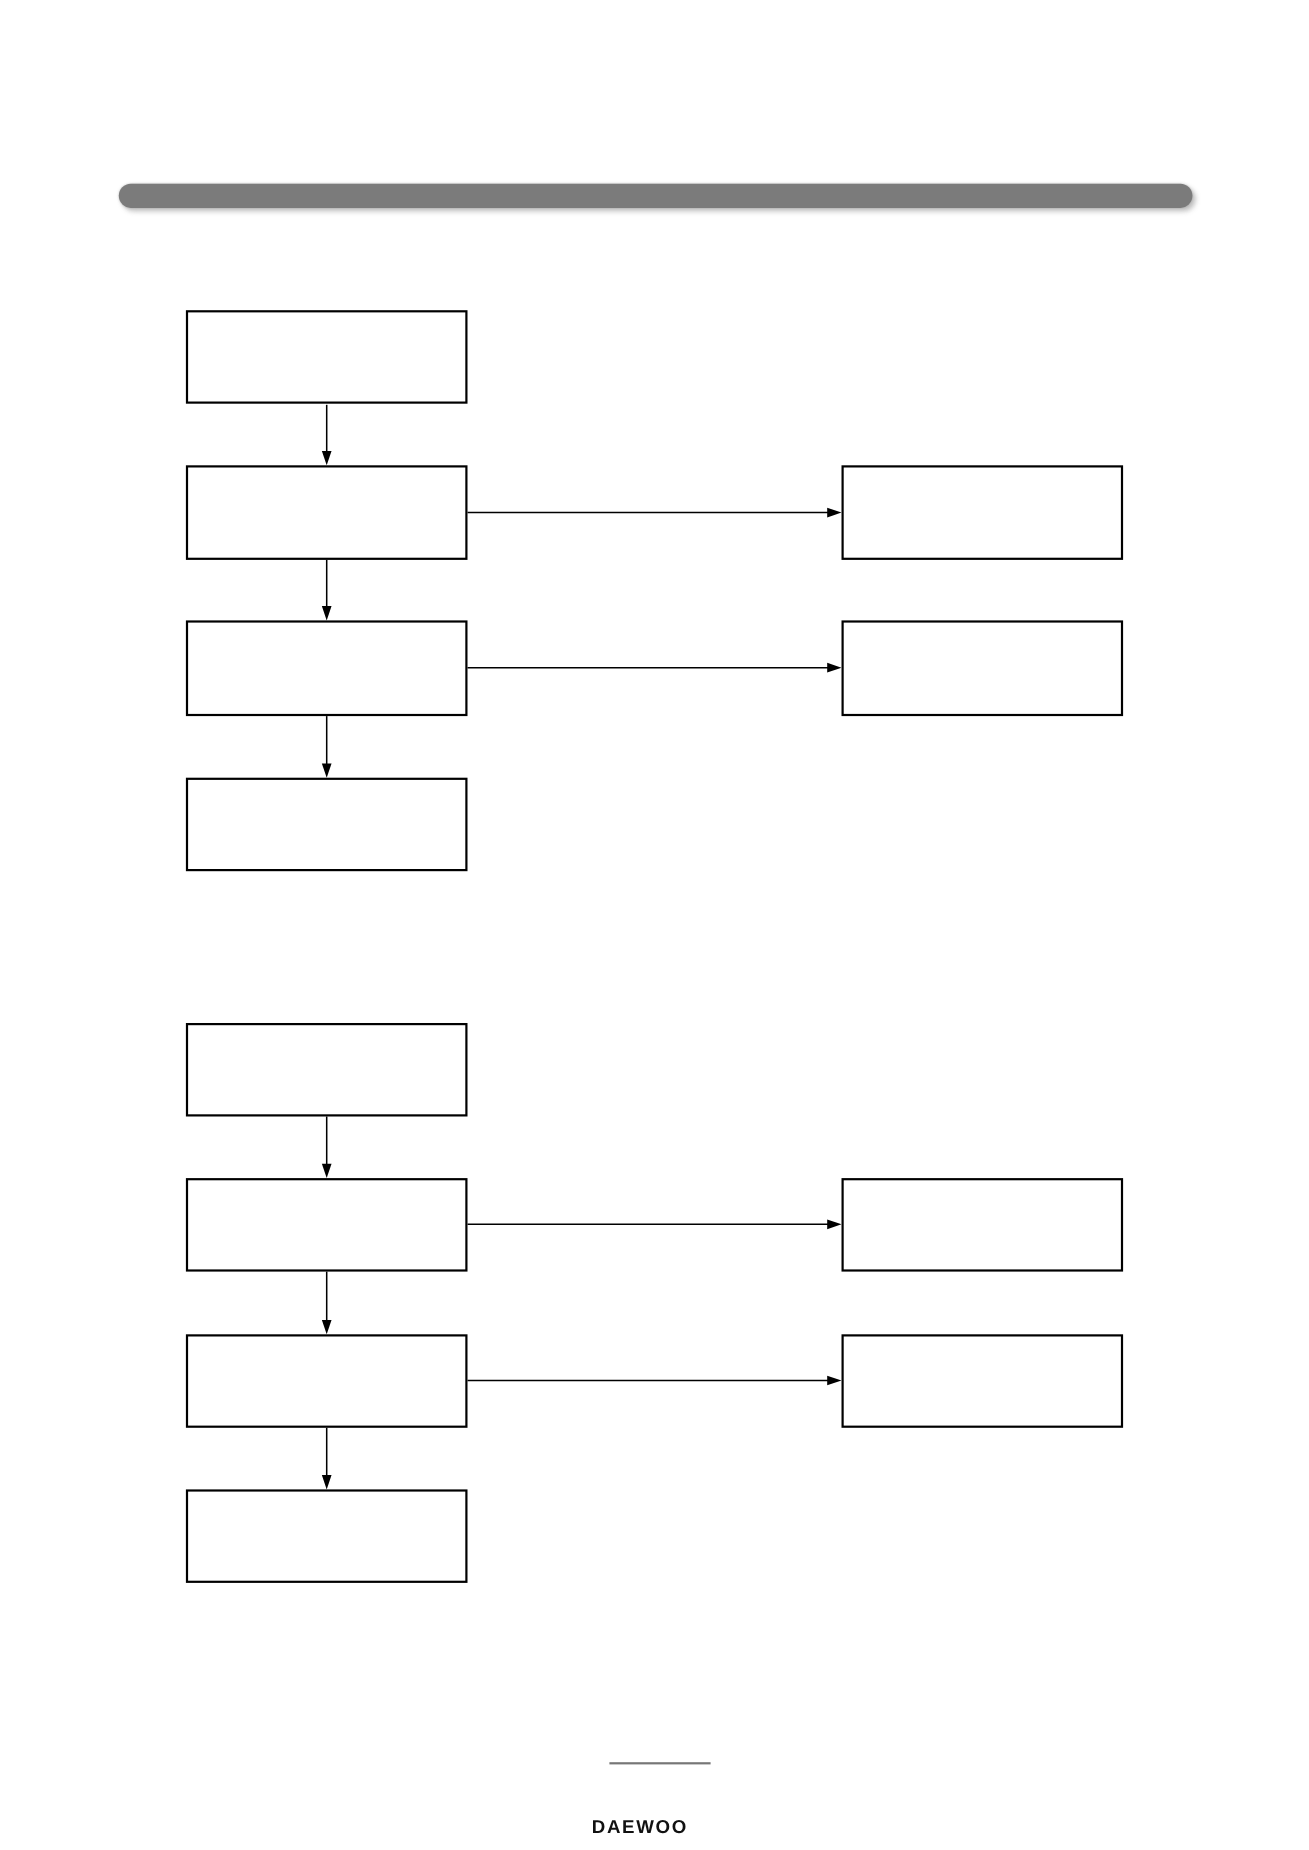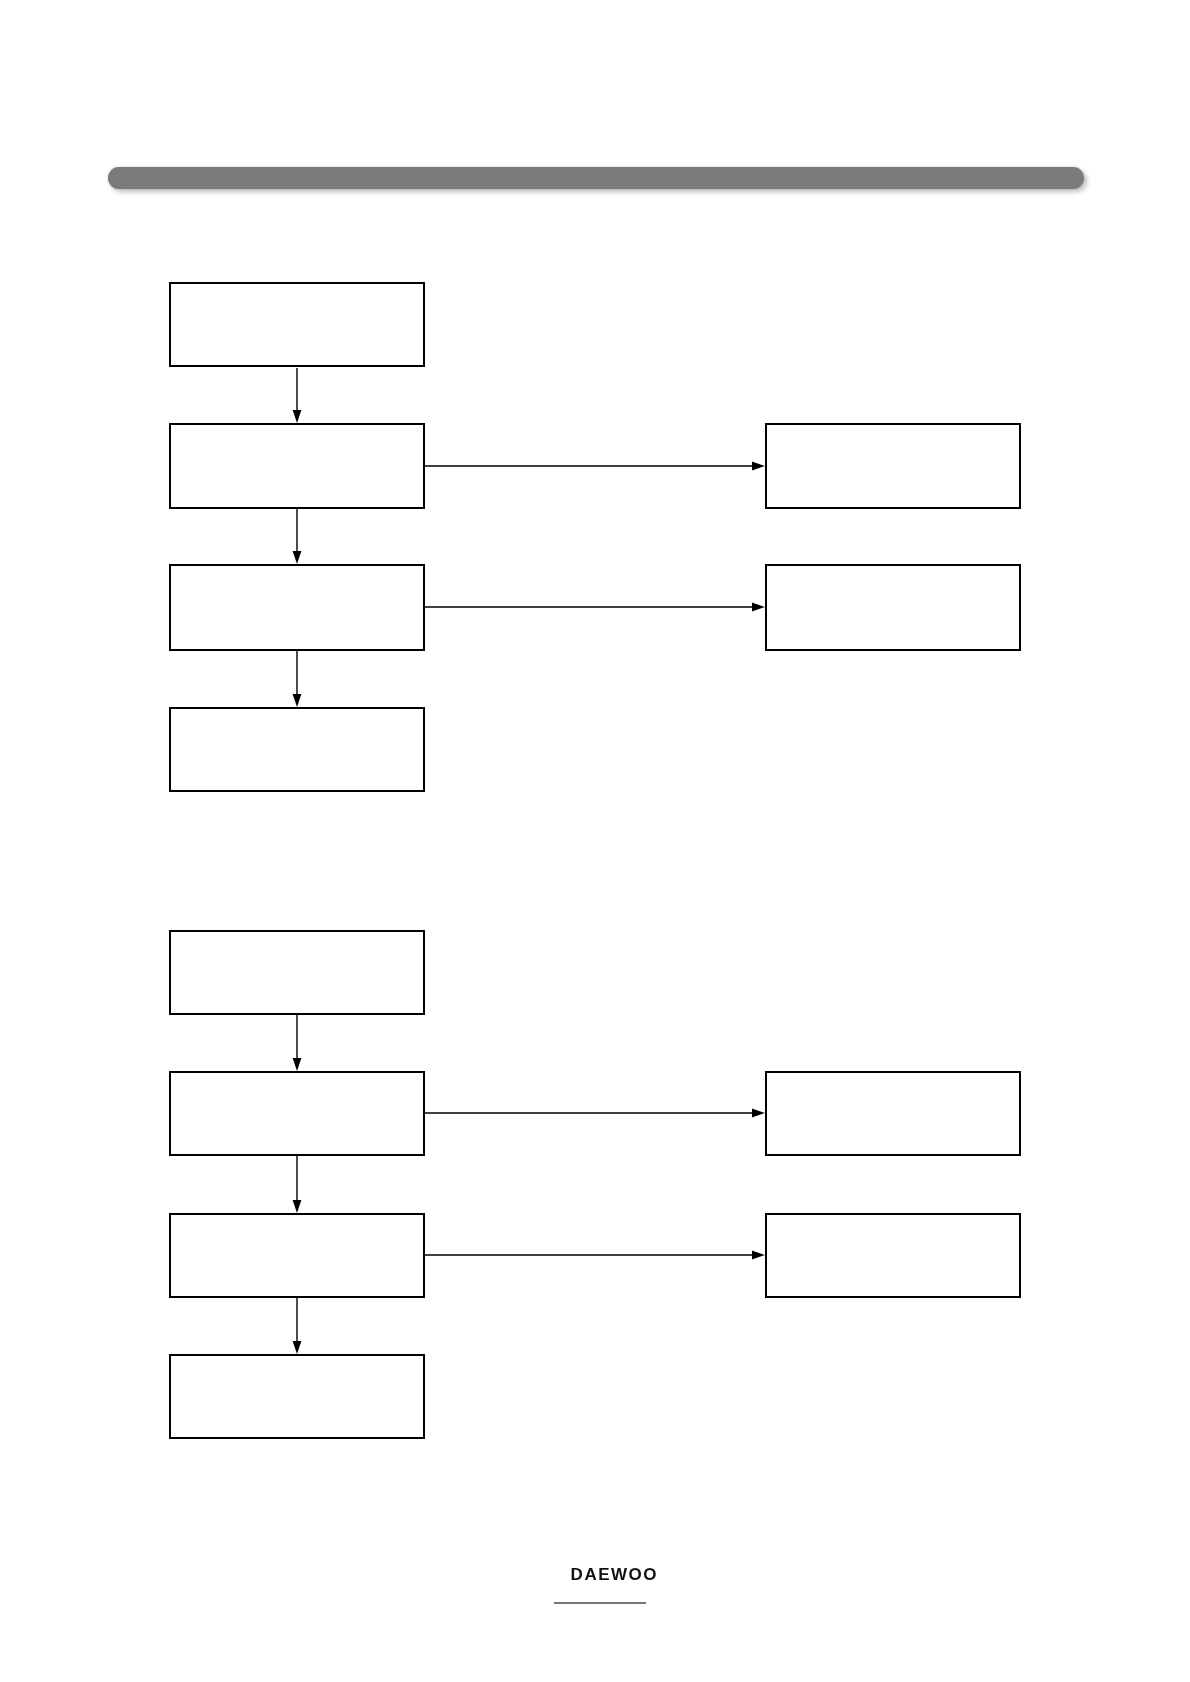--- a/index.html
+++ b/index.html
@@ -66,23 +66,23 @@
     position: absolute;
     left: 554px;
     top: 1602px;
     width: 92px;
     height: 2px;
     background: #777777;
   }
   .logo-text {
     position: absolute;
     left: 538px;
-    top: 1565px;
+    top: 1651px;
     width: 120px;
-    text-align: right;
+    text-align: left;
     font-size: 17px;
     font-weight: bold;
     letter-spacing: 1.5px;
     color: #111111;
   }
 </style>
 </head>
 <body>
 
 <div class="page">

